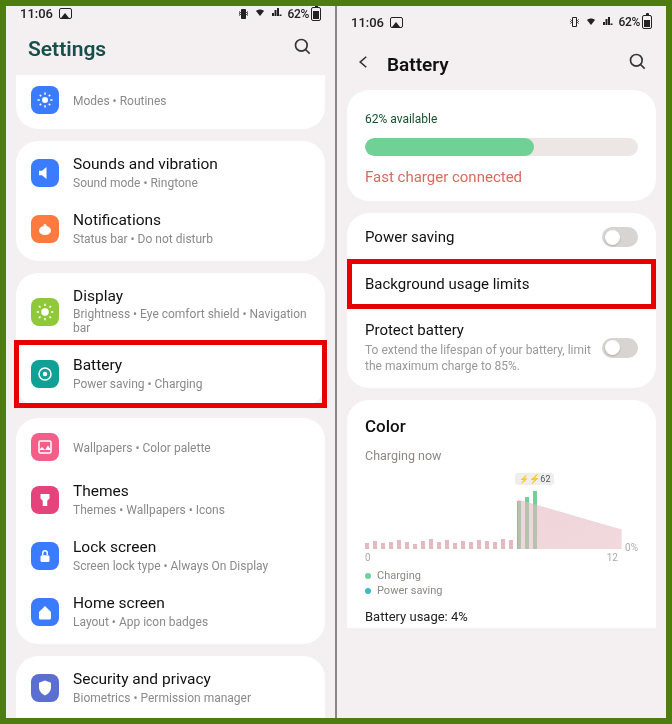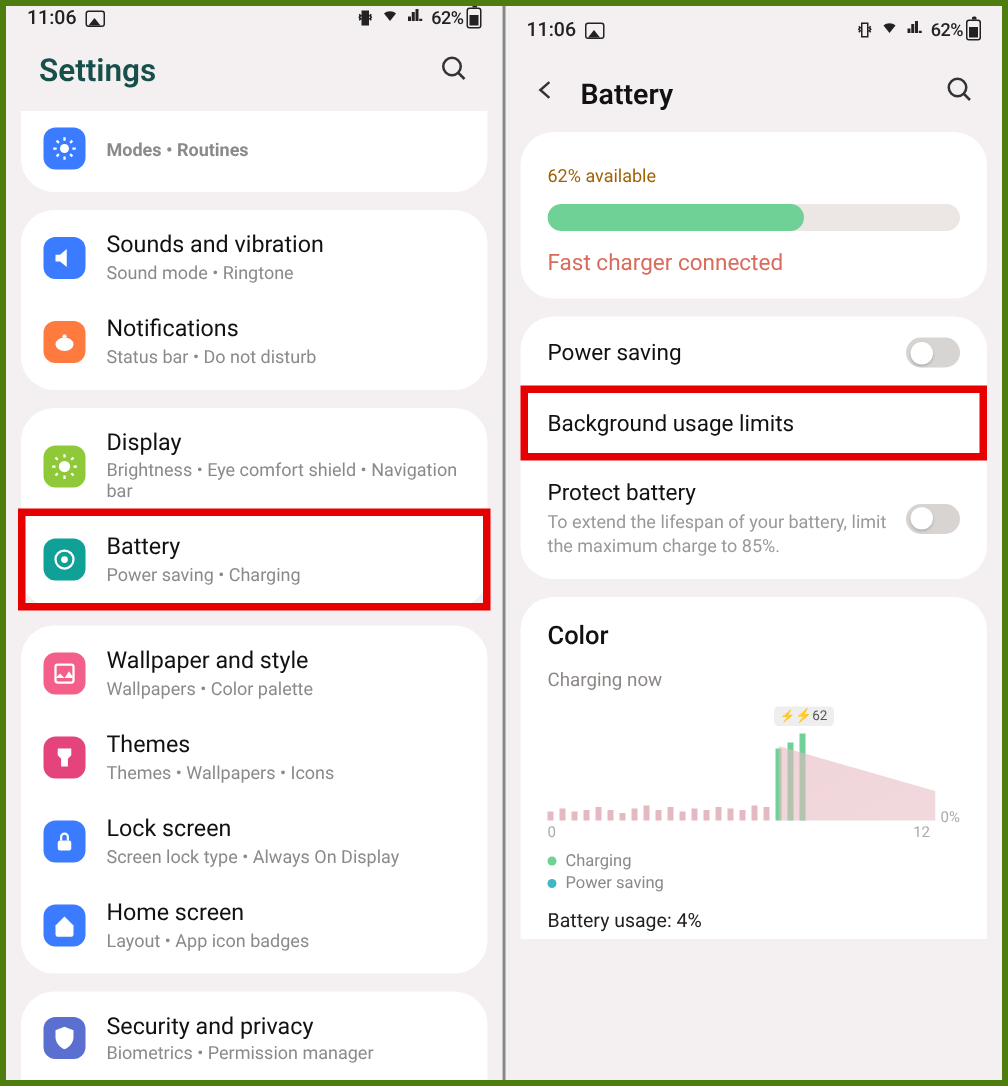--- a/index.html
+++ b/index.html
@@ -1,17 +1,17 @@
 <!DOCTYPE html>
 <html><head>
 <meta charset="utf-8">
 <style>
 * { margin: 0; padding: 0; box-sizing: border-box; -webkit-font-smoothing: antialiased; }
 body { font-family: -apple-system, 'Segoe UI', Roboto, Arial, sans-serif; background: #fff; }
-.wrap { display: flex; width: 672px; height: 724px; border: 4px solid #4d7c0f; }
+.wrap { display: flex; width: 672px; height: 724px; border: 6px solid #4d7c0f; }
 .shot { flex: 1; background: #f4eff0; display: flex; flex-direction: column; overflow: hidden; position: relative; }
 .shot + .shot { border-left: 2px solid #888; }
 
 
 .status { height: 32px; display: flex; align-items: center; justify-content: space-between; padding: 0 14px; font-size: 13px; font-weight: 500; color: #222; }
 .status .left { display: flex; align-items: center; gap: 6px; }
 .status .right { display: flex; align-items: center; gap: 3px; letter-spacing: -0.3px; }
 .pic-icon { width: 13px; height: 11px; border: 1.5px solid #222; border-radius: 2px; position: relative; }
 .pic-icon::after { content: ''; position: absolute; bottom: 0; left: 1px; width: 0; height: 0; border-left: 4px solid transparent; border-right: 4px solid transparent; border-bottom: 5px solid #222; }
 .mute-icon { position: relative; width: 13px; height: 12px; }
@@ -23,21 +23,21 @@
 .batt-outline::before { content: ''; position: absolute; top: -3px; left: 2.5px; width: 3px; height: 2px; background: #222; border-radius: 1px 1px 0 0; }
 .batt-outline::after { content:''; position:absolute; left:1px; right:1px; bottom:1px; height:60%; background:#222; }
 
 
 .hdr-settings { display: flex; align-items: center; justify-content: space-between; padding: 16px 22px 14px; }
 .hdr-settings h1 { color: #17504b; font-size: 21px; font-weight: 600; }
 .search-ic svg { width: 20px; height: 20px; stroke: #333; }
 
 
 .card { background: #fff; margin: 0 10px 12px; border-radius: 22px; padding: 4px 0; }
-.card.first-partial { border-radius: 0 0 22px 22px; margin-top: 0; padding-top: 0; font-weight: bold; }
+.card.first-partial { border-radius: 0 0 22px 22px; margin-top: 0; padding-top: 0; }
 .card.last-partial { border-radius: 22px 22px 0 0; margin-bottom: 0; }
 .row { display: flex; align-items: center; padding: 11px 15px; position: relative; }
 .row .ic { width: 28px; height: 28px; flex: 0 0 28px; border-radius: 8px; display: flex; align-items: center; justify-content: center; margin-right: 14px; }
 .row .txt { flex: 1; }
 .row .title { font-size: 15.5px; color: #111; line-height: 1.15; }
 .row .sub { font-size: 12px; color: #8a8a8a; margin-top: 2px; }
 .ic svg { width: 18px; height: 18px; fill: #fff; }
 .ic.blue { background: #3a7bff; }
 .ic.orange { background: #ff7a3e; }
 .ic.green { background: #8fc93a; }
@@ -53,21 +53,21 @@
 
 
 .hdr-battery { display: flex; align-items: center; padding: 14px 18px; gap: 14px; }
 .back-ic svg { width: 18px; height: 18px; stroke: #333; }
 .hdr-battery h1 { color: #111; font-size: 19px; font-weight: 600; flex:1; }
 
 .big-card { background: #fff; margin: 0 10px 12px; border-radius: 22px; padding: 18px 18px 15px; }
 .charge-line { display: flex; align-items: baseline; gap: 6px; color: #17504b; }
 .charge-line .big { font-size: 26px; font-weight: 600; }
 .charge-line .unit { font-size: 14px; }
-.avail { color: #a16207; font-size: 12px; margin-top: 4px; }
+.avail { color: #14532d; font-size: 12px; margin-top: 4px; }
 .prog { height: 18px; background: #ece7e5; border-radius: 10px; margin-top: 12px; overflow: hidden; }
 .prog-fill { height: 100%; background: #6fd195; border-radius: 10px; width: 62%; }
 .charger-note { color: #d96b5c; font-size: 15px; margin-top: 12px; }
 
 .opt-card { background: #fff; margin: 0 10px 12px; border-radius: 22px; }
 .opt-row { display: flex; align-items: center; padding: 14px 18px; position: relative; }
 .opt-row + .opt-row::before { content:''; position:absolute; top:0; left:18px; right:18px; height:1px; background:#eee; }
 .opt-row .label { flex: 1; font-size: 15px; color: #111; }
 .opt-row .subtext { font-size: 12px; color: #999; margin-top: 3px; line-height: 1.35; padding-right: 6px; }
 .toggle { width: 36px; height: 20px; background: #d7d4d2; border-radius: 12px; position: relative; flex-shrink: 0; }
@@ -199,21 +199,20 @@
         </div>
         <div class="card ">
           <div class="row">
             <div class="ic pink">
               <svg viewBox="0 0 24 24">
                 <rect x="4" y="4" width="16" height="16" rx="2" fill="none" stroke="#fff" stroke-width="2"></rect>
                 <path d="M4 16l4-4 4 4 4-6 4 6"></path>
               </svg>
             </div>
             <div class="txt">
-              <div class="title">Wallpaper and style</div>
               <div class="sub">Wallpapers  •  Color palette</div>
             </div>
           </div>
           <div class="row">
             <div class="ic magenta">
               <svg viewBox="0 0 24 24">
                 <path d="M6 4h12v6l-3 3v7H9v-7l-3-3z"></path>
               </svg>
             </div>
             <div class="txt">

